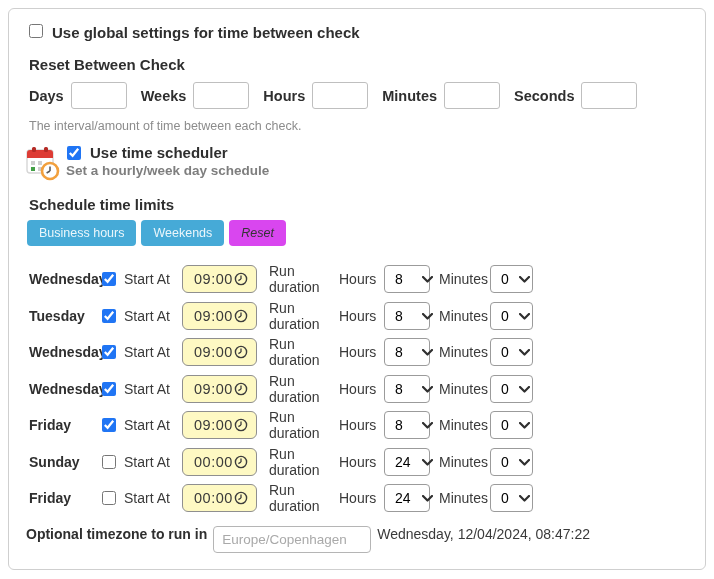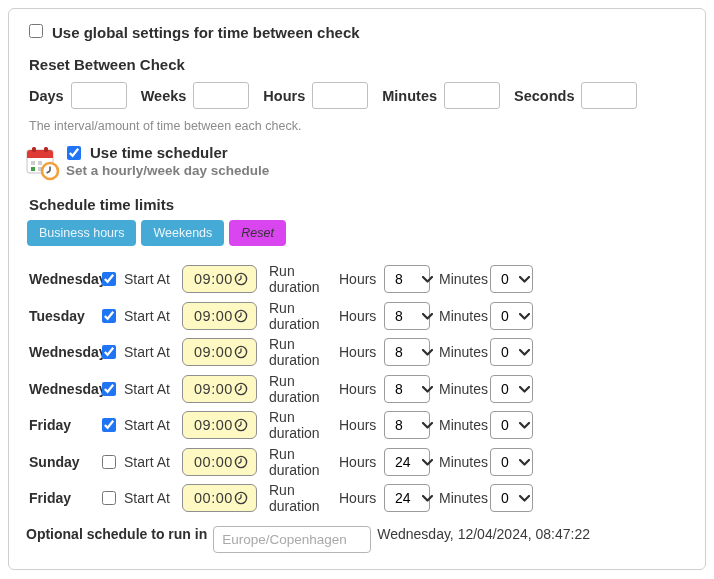--- a/index.html
+++ b/index.html
@@ -375,18 +375,18 @@
         <select><option>0</option></select>
         <svg class="chev" width="11" height="7" viewBox="0 0 11 7">
             <use href="#chevglyph"></use>
           </svg>
       </span>
     </div>
 
   </div>
 
   <div class="row tz-row">
-    <span class="tz-label">Optional schedule to run in</span>
+    <span class="tz-label">Optional timezone to run in</span>
     <input type="text" placeholder="Europe/Copenhagen" style="">
     <span class="tz-datetime">Wednesday, 12/04/2024, 08:47:22</span>
   </div>
 
 </div>
 
 </body></html>

